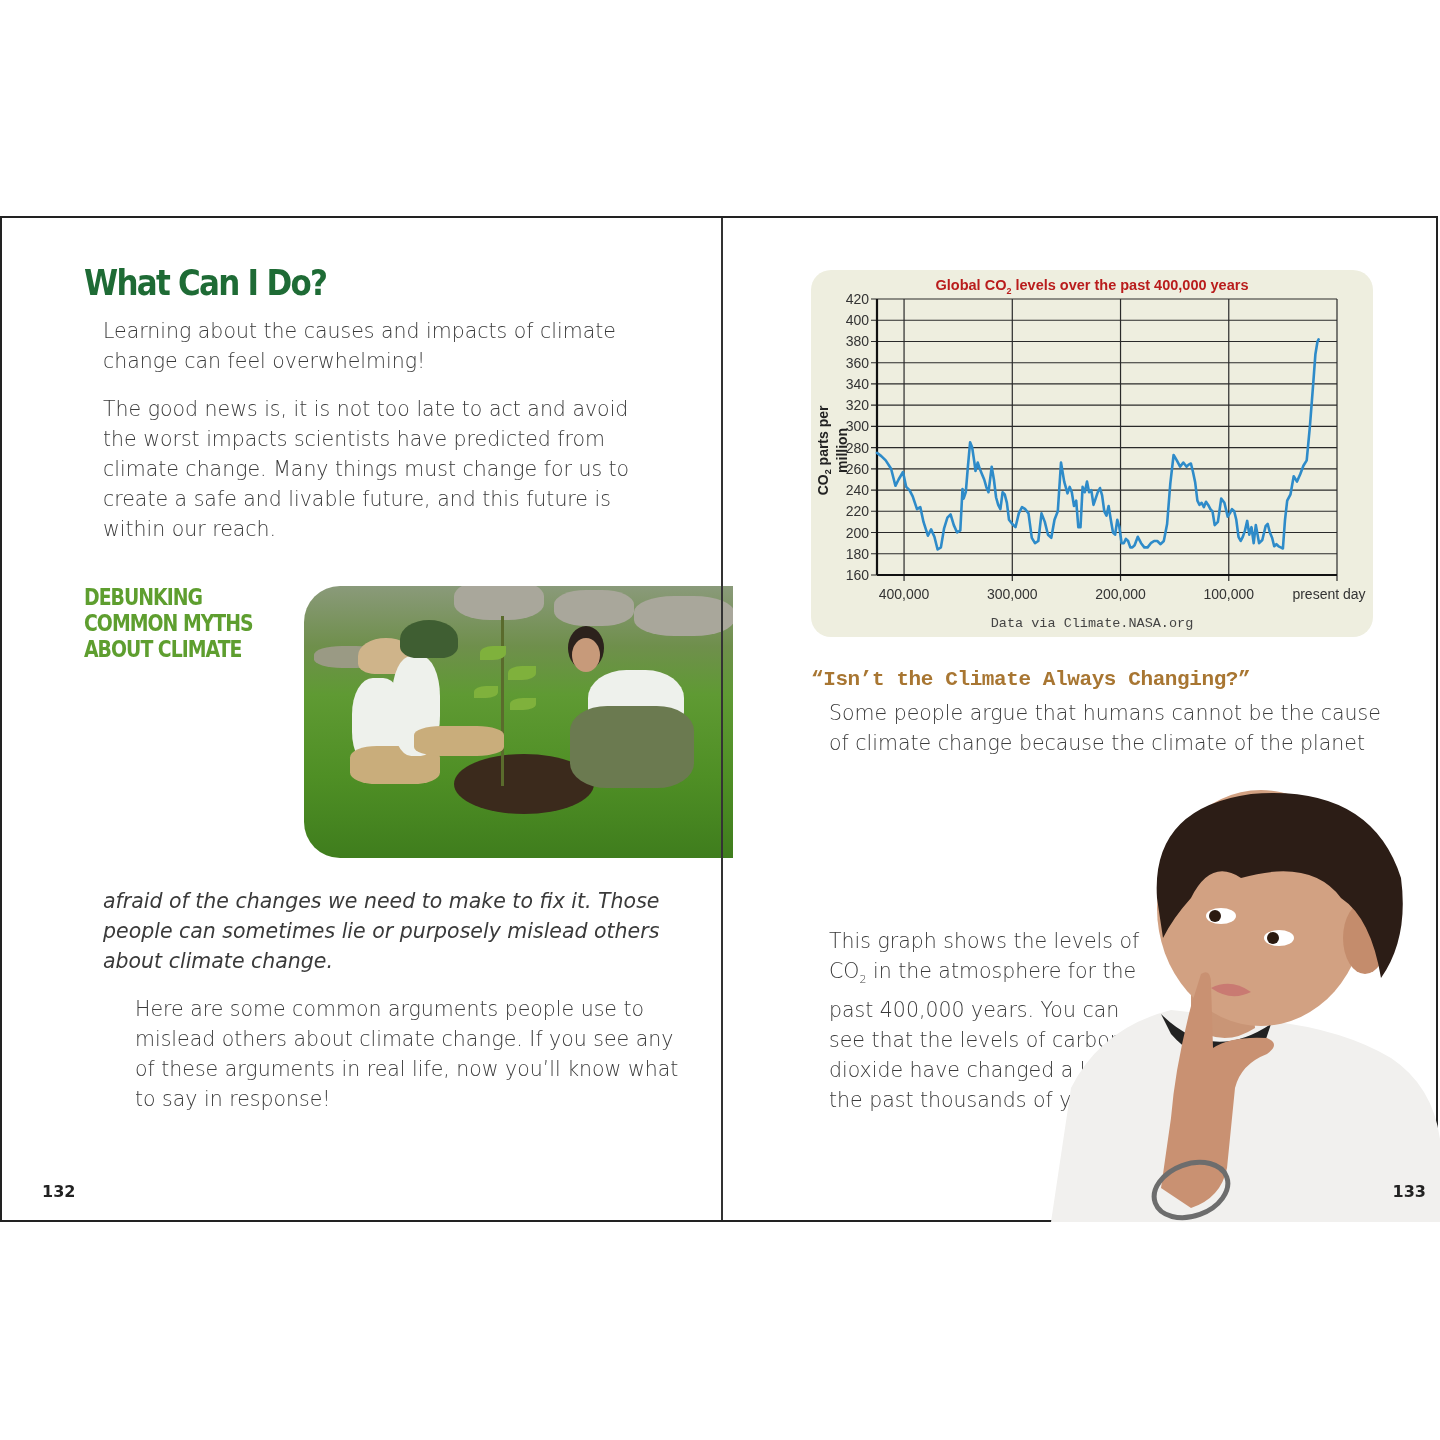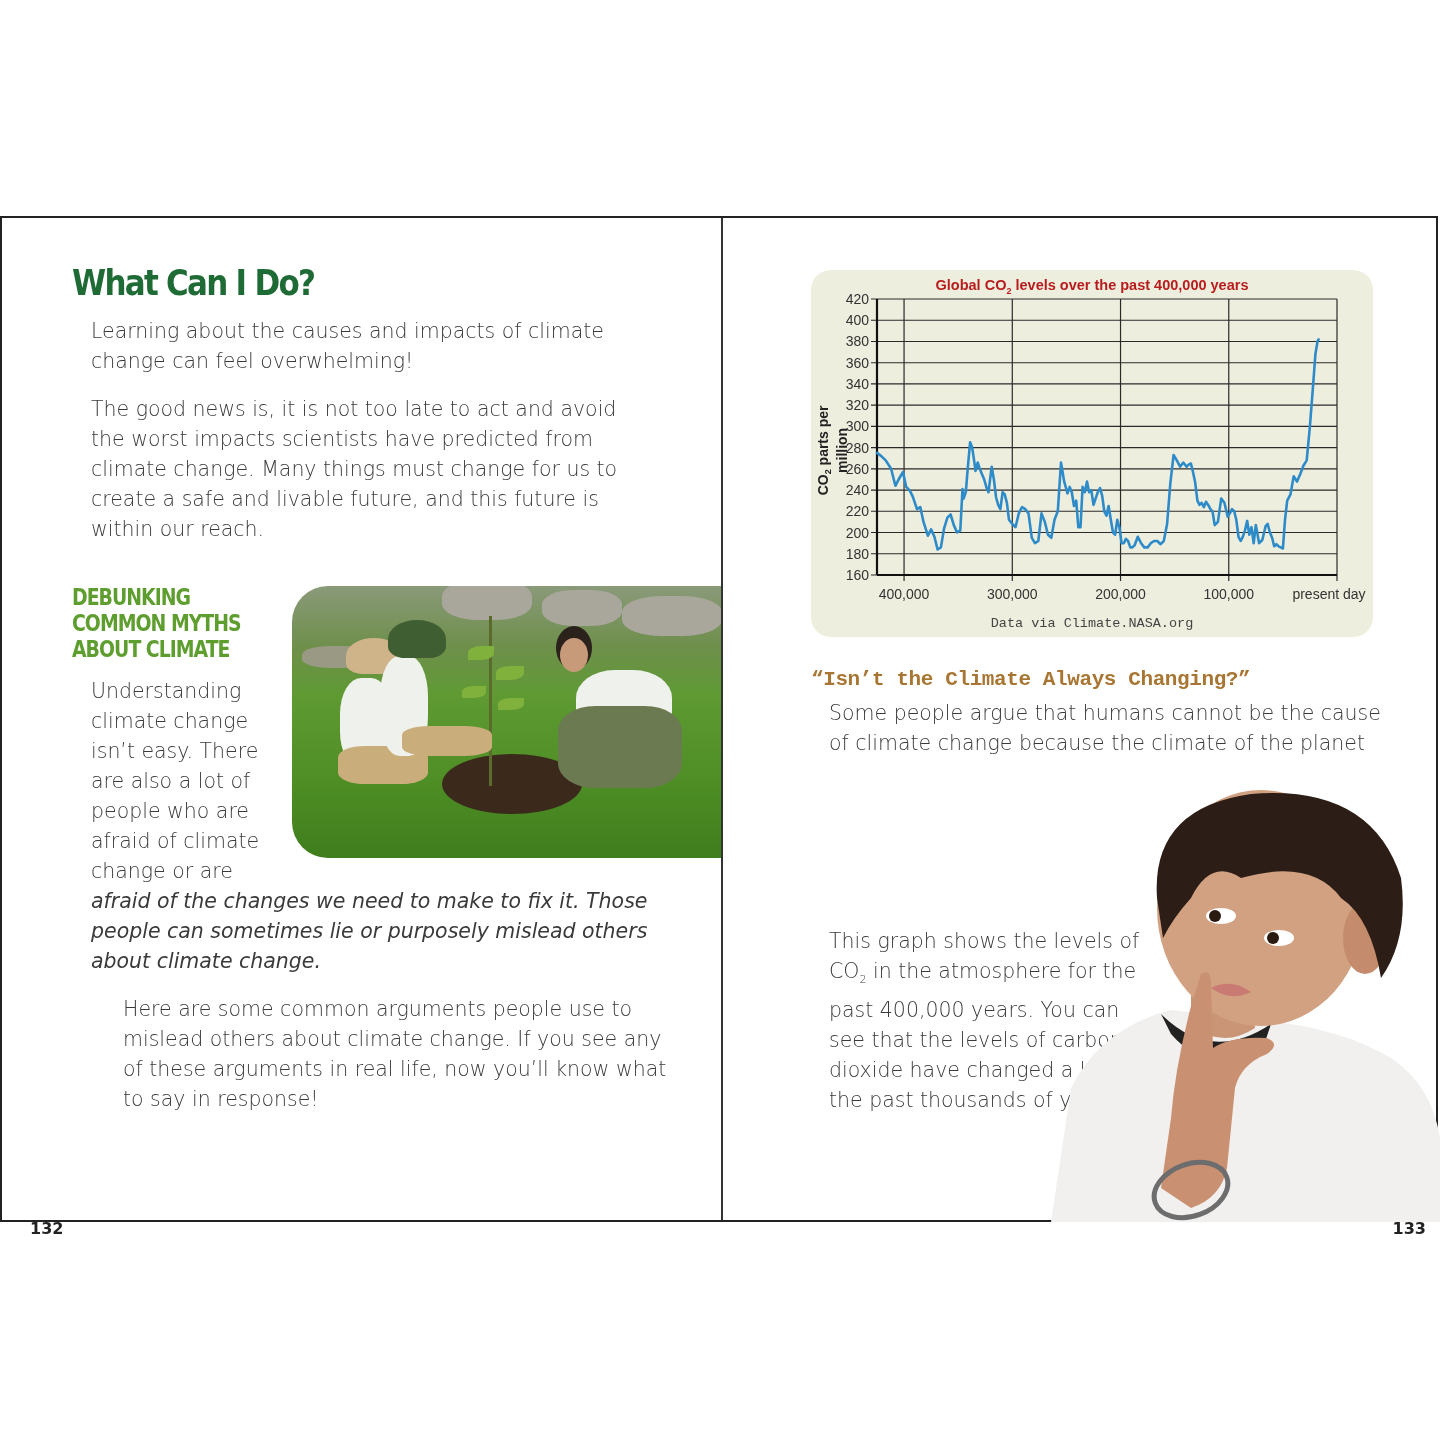--- a/index.html
+++ b/index.html
@@ -1,20 +1,20 @@
 <!DOCTYPE html>
 <html><head>
 <meta charset="utf-8">
 <style>
   html, body { margin: 0; padding: 0; background: #ffffff; }
   body { width: 1440px; height: 1440px; position: relative; overflow: hidden; font-family: "Liberation Sans", sans-serif; }
   .spread { position: absolute; left: 0; top: 216px; width: 1438px; height: 1006px; border: 2px solid #222; box-sizing: border-box; background: #fff; }
   .gutter { position: absolute; left: 719px; top: 0; width: 2px; height: 100%; background: #333; }
   .page { position: absolute; top: 0; height: 100%; }
-  .page-left { left: 0; width: 806px; }
+  .page-left { left: 12px; width: 806px; }
   .page-right { left: 721px; width: 715px; }
 
   .h1 { position: absolute; left: 70px; top: 44px; font-family: "DejaVu Sans", sans-serif; font-weight: bold; font-size: 36px; color: #1e6b35; letter-spacing: -2px; transform: scaleX(0.86); transform-origin: left; }
   .body-text { font-family: "DejaVu Sans", sans-serif; font-size: 20.5px; line-height: 30px; color: #3a3a3a; font-weight: 300; }
   .para { position: absolute; margin: 0; }
   .p1 { left: 89px; top: 98px; width: 540px; }
   .p2 { left: 89px; top: 176px; width: 540px; }
 
   .h2 { position: absolute; left: 70px; top: 366px; font-family: "DejaVu Sans", sans-serif; font-weight: bold; font-size: 23px; line-height: 26px; color: #5e9e2f; letter-spacing: -1.2px; transform: scaleX(0.82); transform-origin: left; }
 
@@ -27,21 +27,21 @@
   .photo-plant .hat2 { position: absolute; background: #3f5e32; border-radius: 50% 50% 30% 30%; }
   .photo-plant .pants { position: absolute; background: #6b7a50; border-radius: 30%; }
   .photo-plant .pants2 { position: absolute; background: #c9ad7b; border-radius: 30%; }
   .photo-plant .leaf { position: absolute; background: #7fb13c; border-radius: 50% 0; }
 
   .wrap-para { position: absolute; left: 89px; margin: 0; }
   .p3a { top: 458px; width: 200px; }
   .p3b { top: 668px; width: 560px; font-style: italic; }
   .p4 { top: 776px; width: 560px; margin-left: 32px; }
 
-  .page-num { position: absolute; font-family: "DejaVu Sans", sans-serif; font-weight: bold; font-size: 16px; color: #222; margin-top: 37px; }
+  .page-num { position: absolute; font-family: "DejaVu Sans", sans-serif; font-weight: bold; font-size: 16px; color: #222; }
   .pn-left { left: 28px; top: 964px; }
   .pn-right { right: 12px; top: 964px; z-index: 3; }
 
   
   .chart-card { position: absolute; left: 88px; top: 52px; width: 562px; height: 367px; background: #eeeedf; border-radius: 20px; }
   .chart-title { position: absolute; left: 0; width: 100%; top: 7px; text-align: center; font-family: "Liberation Sans", sans-serif; font-weight: bold; font-size: 14.5px; color: #b91c1c; }
   .chart-title sub { font-size: 9px; }
   .chart-svg { position: absolute; left: 0; top: 0; }
   .chart-source { position: absolute; left: 0; width: 100%; top: 346px; text-align: center; font-family: Liberation Mono, monospace; font-size: 13.5px; color: #444; }
   .ylabel { position: absolute; left: -44px; top: 163px; width: 130px; transform: rotate(-90deg); text-align: center; font-family: "Liberation Sans", sans-serif; font-weight: bold; font-size: 14px; color: #222; }
@@ -87,21 +87,20 @@
       <div class="pants2" style="left:46px;top:160px;width:90px;height:38px;"></div>
       <div class="person" style="left:88px;top:70px;width:48px;height:100px;"></div>
       <div class="hat2" style="left:96px;top:34px;width:58px;height:38px;"></div>
       <div class="pants2" style="left:110px;top:140px;width:90px;height:30px;"></div>
       <div class="person" style="left:284px;top:84px;width:96px;height:70px;"></div>
       <div style="position:absolute;left:264px;top:40px;width:36px;height:44px;background:#2c221c;border-radius:50%;"></div>
       <div style="position:absolute;left:268px;top:52px;width:28px;height:34px;background:#c79a7a;border-radius:50%;"></div>
       <div class="pants" style="left:266px;top:120px;width:124px;height:82px;"></div>
     </div>
 
-    <p class="wrap-para p3a body-text">Understanding climate change isn’t easy. There are also a lot of people who are afraid of climate change or are</p>
     <p class="wrap-para p3b body-text">afraid of the changes we need to make to fix it. Those people can sometimes lie or purposely mislead others about climate change.</p>
     <p class="wrap-para p4 body-text">Here are some common arguments people use to mislead others about climate change. If you see any of these arguments in real life, now you’ll know what to say in response!</p>
 
     <div class="page-num pn-left">132</div>
   </div>
 
   <div class="gutter"></div>
 
   <div class="page page-right">
     <div class="chart-card">

